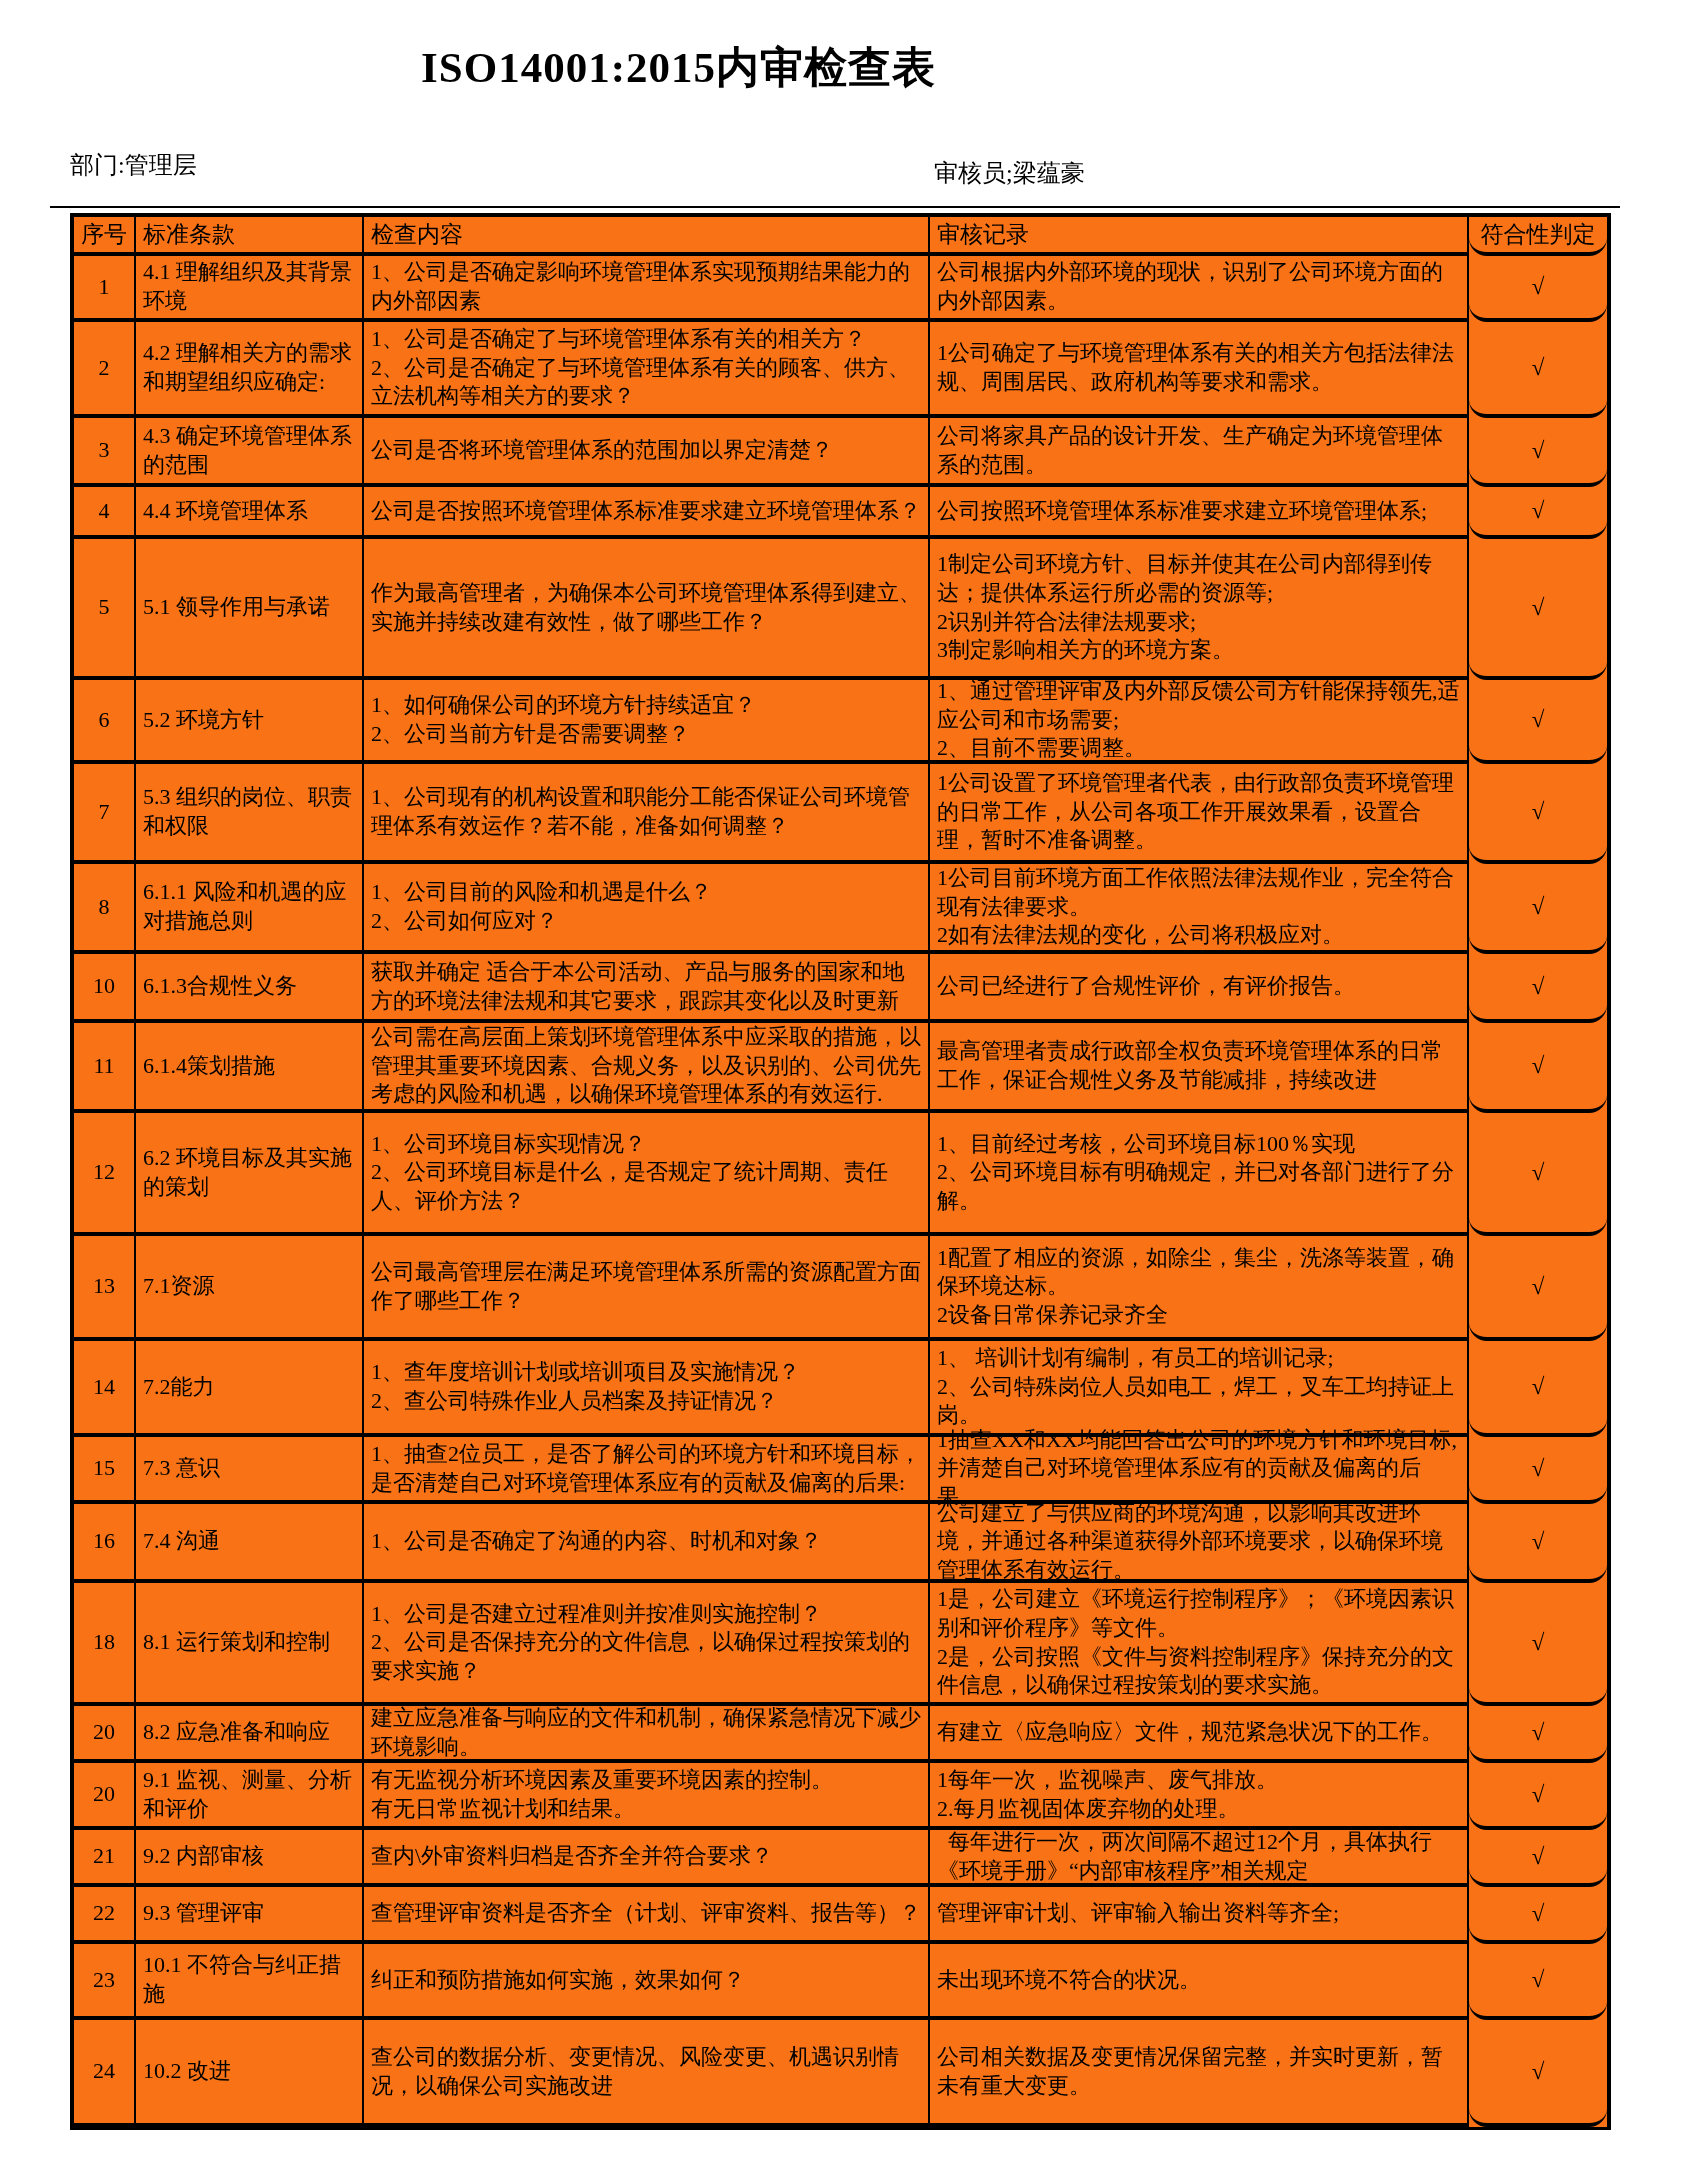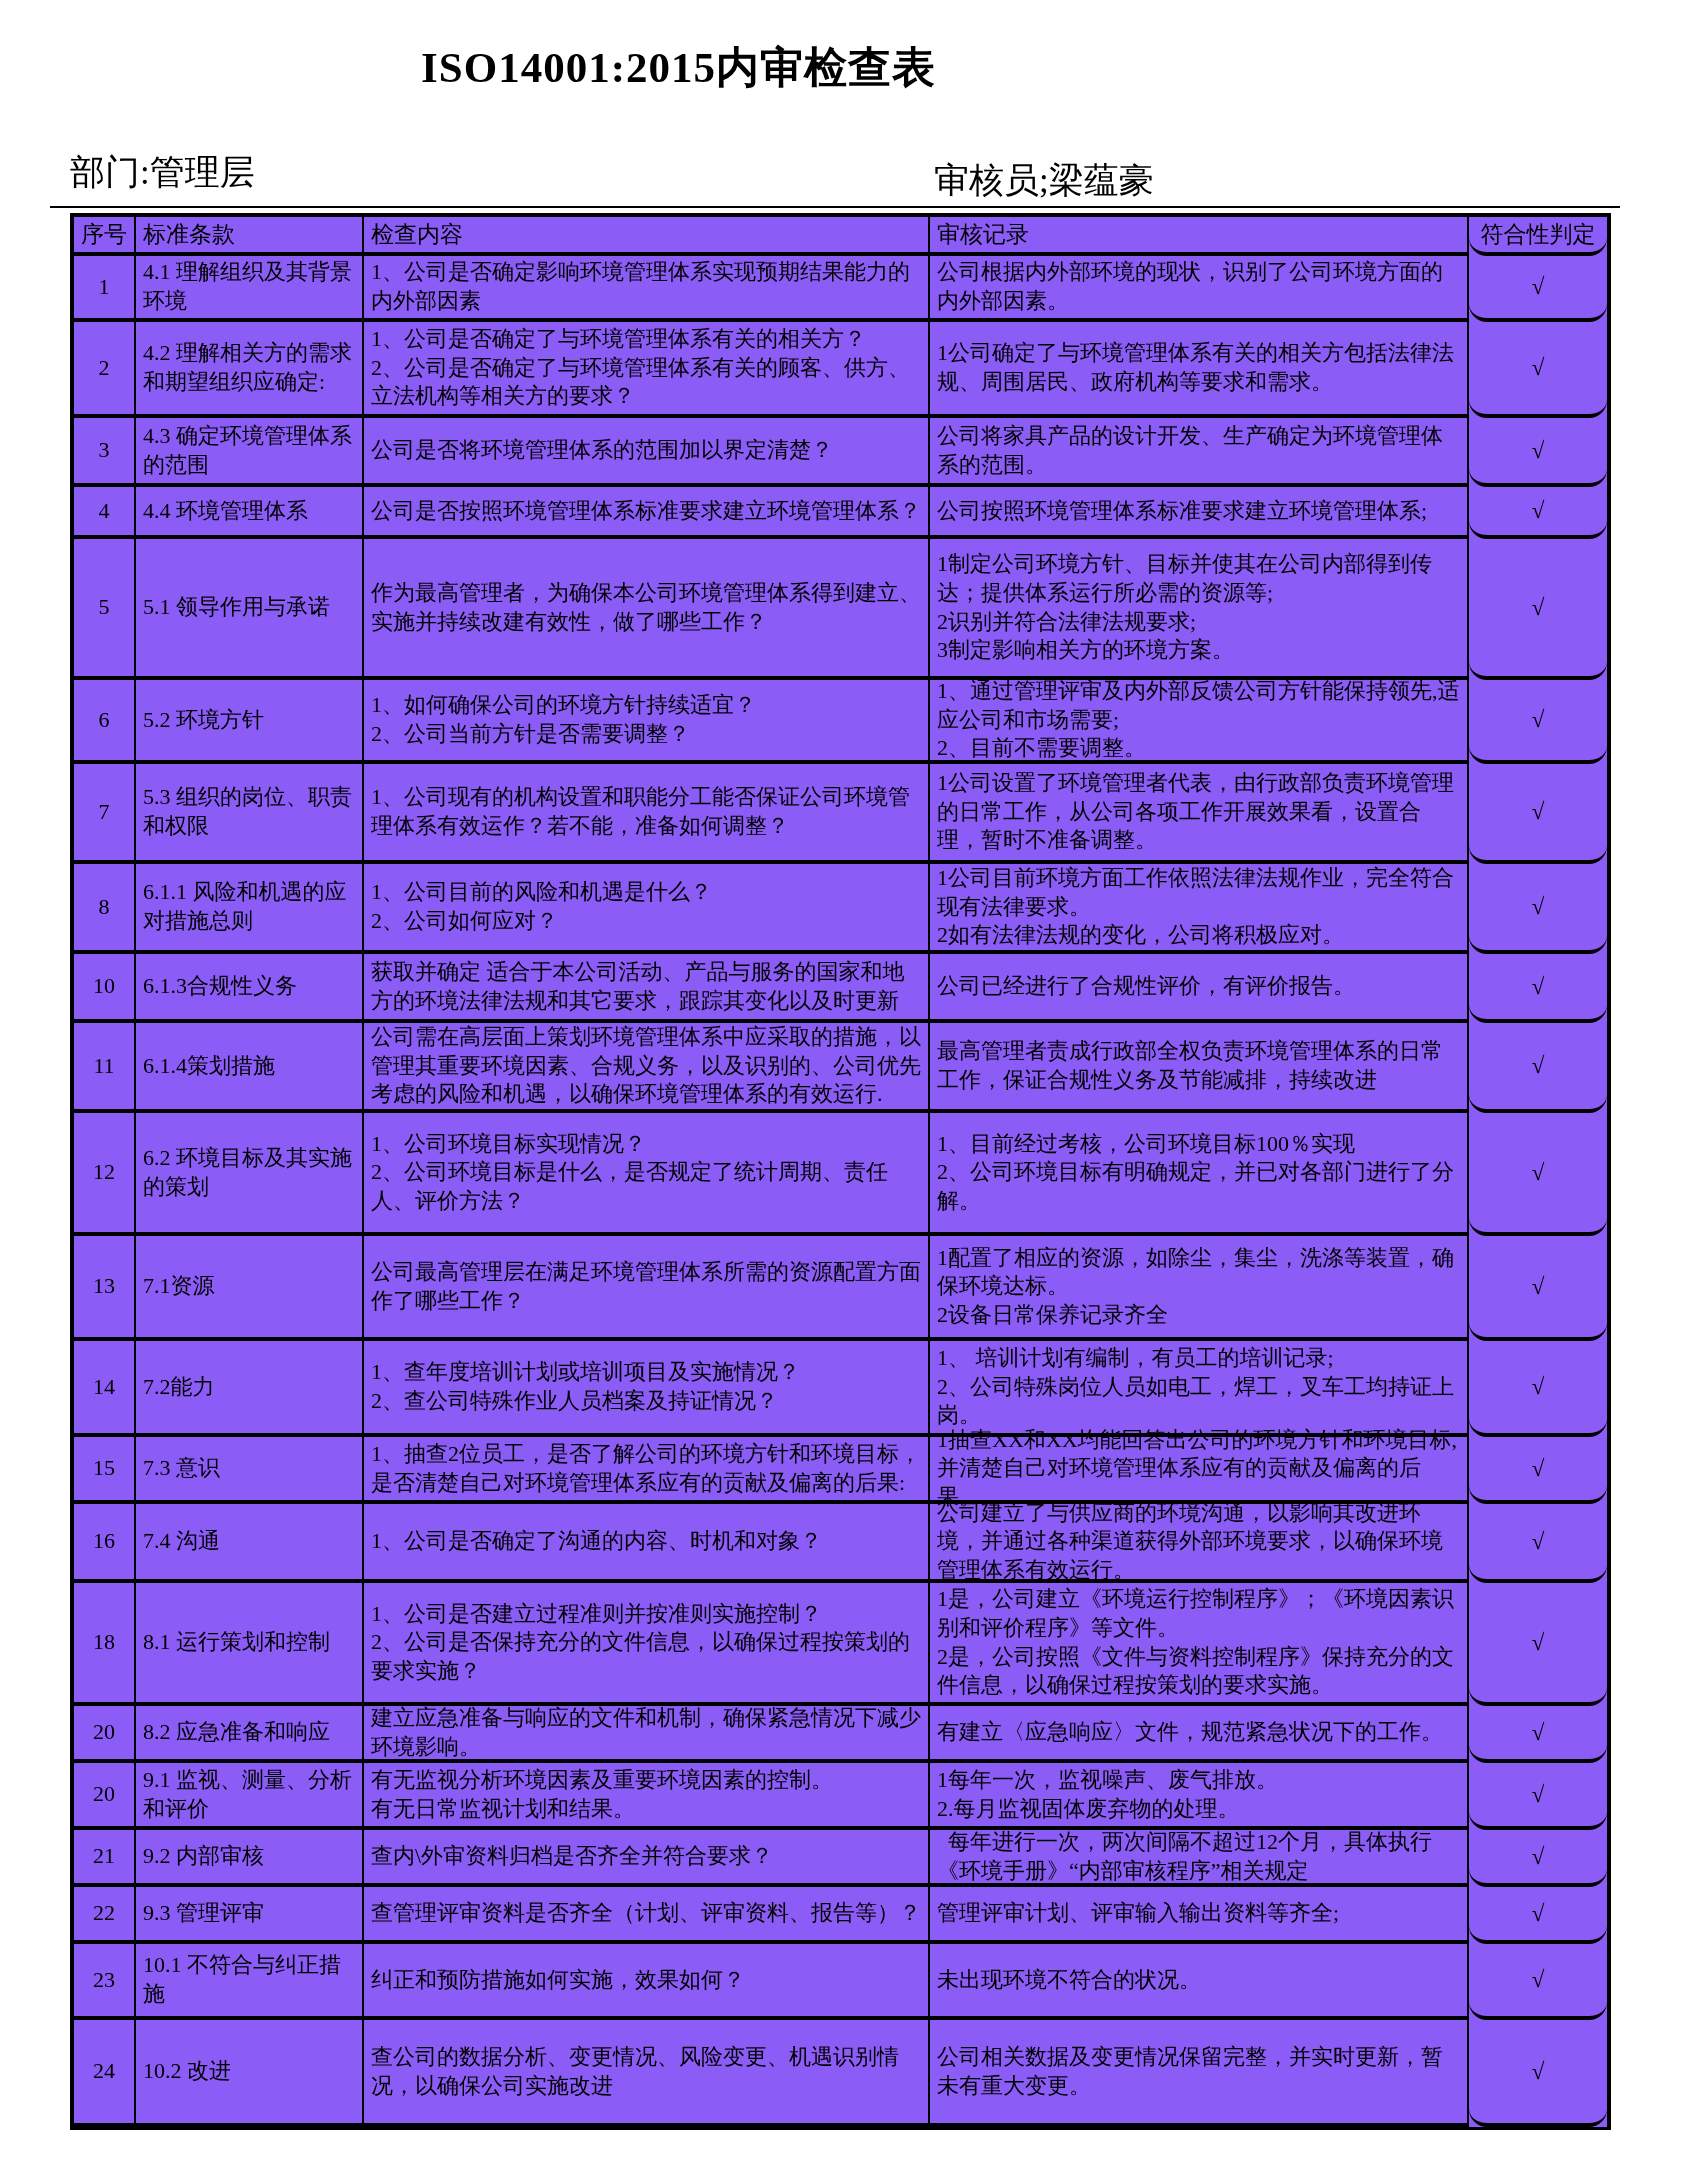--- a/index.html
+++ b/index.html
@@ -4,31 +4,31 @@
 <style>
   html,body{margin:0;padding:0;}
   body{
     width:1691px;height:2183px;background:#ffffff;position:relative;
     font-family:"Liberation Serif","DejaVu Serif",serif;color:#000;
   }
   .page-title{
     position:absolute;left:0;top:39px;width:1357px;text-align:center;
     font-size:43px;font-weight:700;letter-spacing:1px;
   }
-  .meta-line{position:absolute;top:149px;font-size:35px;}
+  .meta-line{position:absolute;top:149px;font-size:24px;}
   .meta-dept{left:70px;}
   .meta-auditor{left:934px;margin-top:8px;}
   .top-divider{position:absolute;left:50px;top:206px;width:1570px;height:1.5px;background:#000;}
   .tbl{
     position:absolute;left:70px;top:213px;
     display:grid;
     grid-template-columns:62px 228px 566px 539px 138px;
     grid-template-rows:39px 66px 96px 69px 52px 141px 84px 100px 90px 69px 90px 123px 105px 96px 67px 79px 123px 57px 67px 57px 57px 76px 107px;
     border:4px solid #000;border-bottom-width:3px;
-    background:#8b5cf6;
+    background:#f97316;
   }
   .cell{
     border-right:2px solid #000;border-bottom:4px solid #000;
     box-sizing:border-box;
     display:flex;align-items:center;
     padding:1px 7px;
     font-size:22px;line-height:1.3;
     min-width:0;
   }
   .cell:nth-child(5n){border-right:0;}

